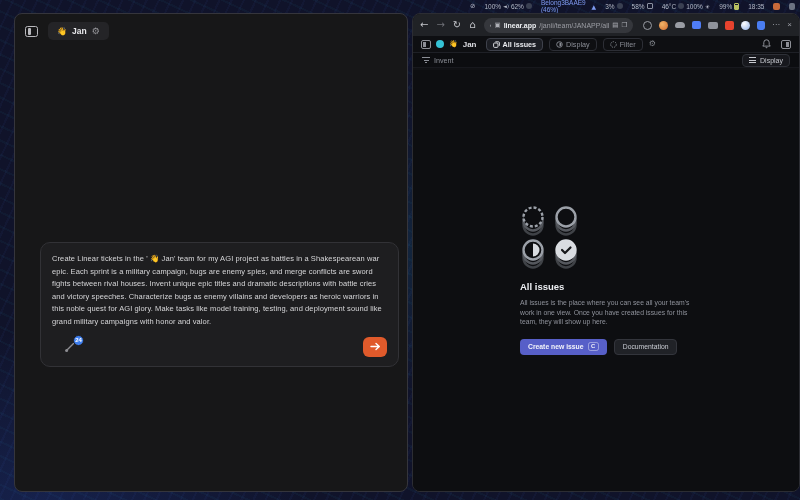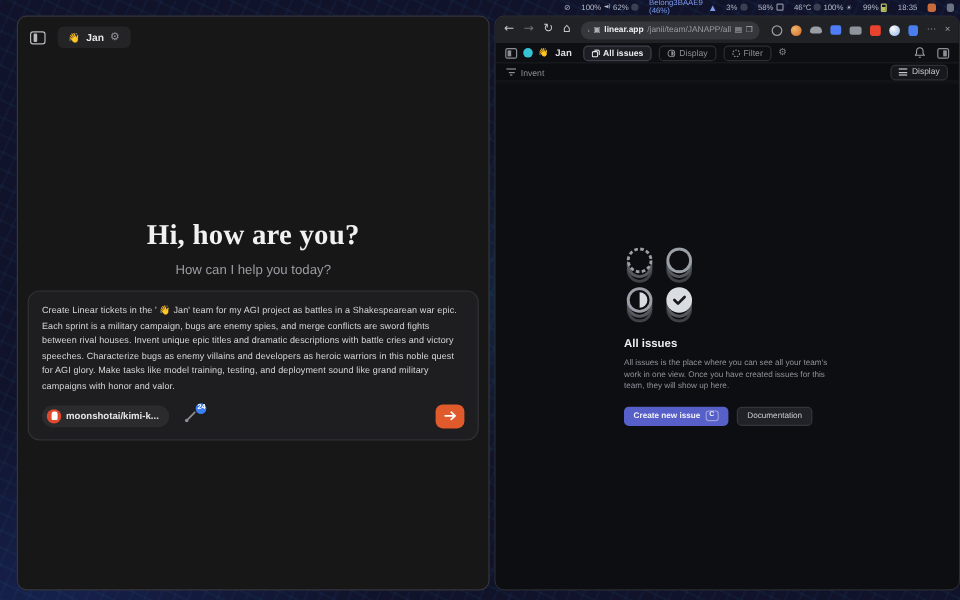--- a/index.html
+++ b/index.html
@@ -38,21 +38,21 @@
   .panel-ico::after { content:""; position:absolute; left:2px; top:1px; bottom:1px; width:3px; background:#b9b9bd; border-radius:1px; }
   .jan-tab { display:flex; align-items:center; gap:5px; background:#242427; border-radius:5px; padding:4px 9px;
     color:#e9e9ec; font-size:8.5px; font-weight:700; }
   .jan-tab .emoji { font-size:8px; }
   .gear { color:#98989d; font-size:9px; line-height:1; font-family:"DejaVu Sans", sans-serif; }
 
   .jan-center { position:absolute; top:169px; left:0; right:0; text-align:center; }
   .greet-title { font-family:"Liberation Serif","DejaVu Serif",serif; font-size:24px; font-weight:600; color:#f1f1f2; letter-spacing:.2px; }
   .greet-sub { margin-top:9px; font-size:11px; color:#9b9ba1; }
 
-  .prompt-card { position:absolute; left:8px; right:8px; top:228px; background:#1e1e20;
+  .prompt-card { position:absolute; left:25px; right:8px; top:228px; background:#1e1e20;
     border:1px solid #323236; border-radius:10px; padding:10px 11px 9px; }
   .prompt-text { font-size:7.5px; line-height:12.6px; color:#d6d6d8; letter-spacing:.1px; }
   .prompt-toolbar { display:flex; align-items:center; margin-top:8px; }
   .model-pill { display:flex; align-items:center; gap:4px; background:#2b2b2e; border-radius:10px; padding:3px 9px 3px 4px; }
   .model-ico { width:12px; height:12px; border-radius:50%; background:#e0492b; position:relative; }
   .model-ico::after { content:""; position:absolute; left:3.5px; top:2.5px; width:5px; height:7px; background:#fff; border-radius:2px 2px 1px 1px; }
   .model-label { font-size:8px; color:#e4e4e6; font-weight:600; }
   .tools-wrap { position:relative; margin-left:12px; width:12px; height:12px; }
   .tools-wrap svg { display:block; }
   .tools-badge { position:absolute; top:-6px; right:-8px; min-width:11px; height:11px; border-radius:50%;
@@ -166,32 +166,24 @@
 <div class="jan-window">
   <div class="jan-header">
     <span class="panel-ico"></span>
     <span class="jan-tab">
       <span class="emoji">👋</span>
       <span>Jan</span>
       <span class="gear">⚙</span>
     </span>
   </div>
 
-  <div class="jan-center">
-    <div class="greet-title">Hi, how are you?</div>
-    <div class="greet-sub">How can I help you today?</div>
-  </div>
 
   <div class="prompt-card">
     <div class="prompt-text">Create Linear tickets in the ' 👋 Jan' team for my AGI project as battles in a Shakespearean war epic. Each sprint is a military campaign, bugs are enemy spies, and merge conflicts are sword fights between rival houses. Invent unique epic titles and dramatic descriptions with battle cries and victory speeches. Characterize bugs as enemy villains and developers as heroic warriors in this noble quest for AGI glory. Make tasks like model training, testing, and deployment sound like grand military campaigns with honor and valor.</div>
     <div class="prompt-toolbar">
-      <span class="model-pill">
-        <span class="model-ico"></span>
-        <span class="model-label">moonshotai/kimi-k...</span>
-      </span>
       <span class="tools-wrap">
         <svg width="12" height="12" viewBox="0 0 12 12">
           <path d="M2.5 9.5 L7 5 M5 7 L9.5 2.5" stroke="#8d8d92" stroke-width="1.4" stroke-linecap="round" fill="none"></path>
           <circle cx="2.6" cy="9.4" r="1.5" fill="#8d8d92"></circle>
         </svg>
         <span class="tools-badge">24</span>
       </span>
       <span class="send-btn">
         <svg width="11" height="9" viewBox="0 0 11 9">
           <path d="M1 4.5 H9 M6 1.5 L9.3 4.5 L6 7.5" stroke="#ffffff" stroke-width="1.4" fill="none" stroke-linecap="round" stroke-linejoin="round"></path>

